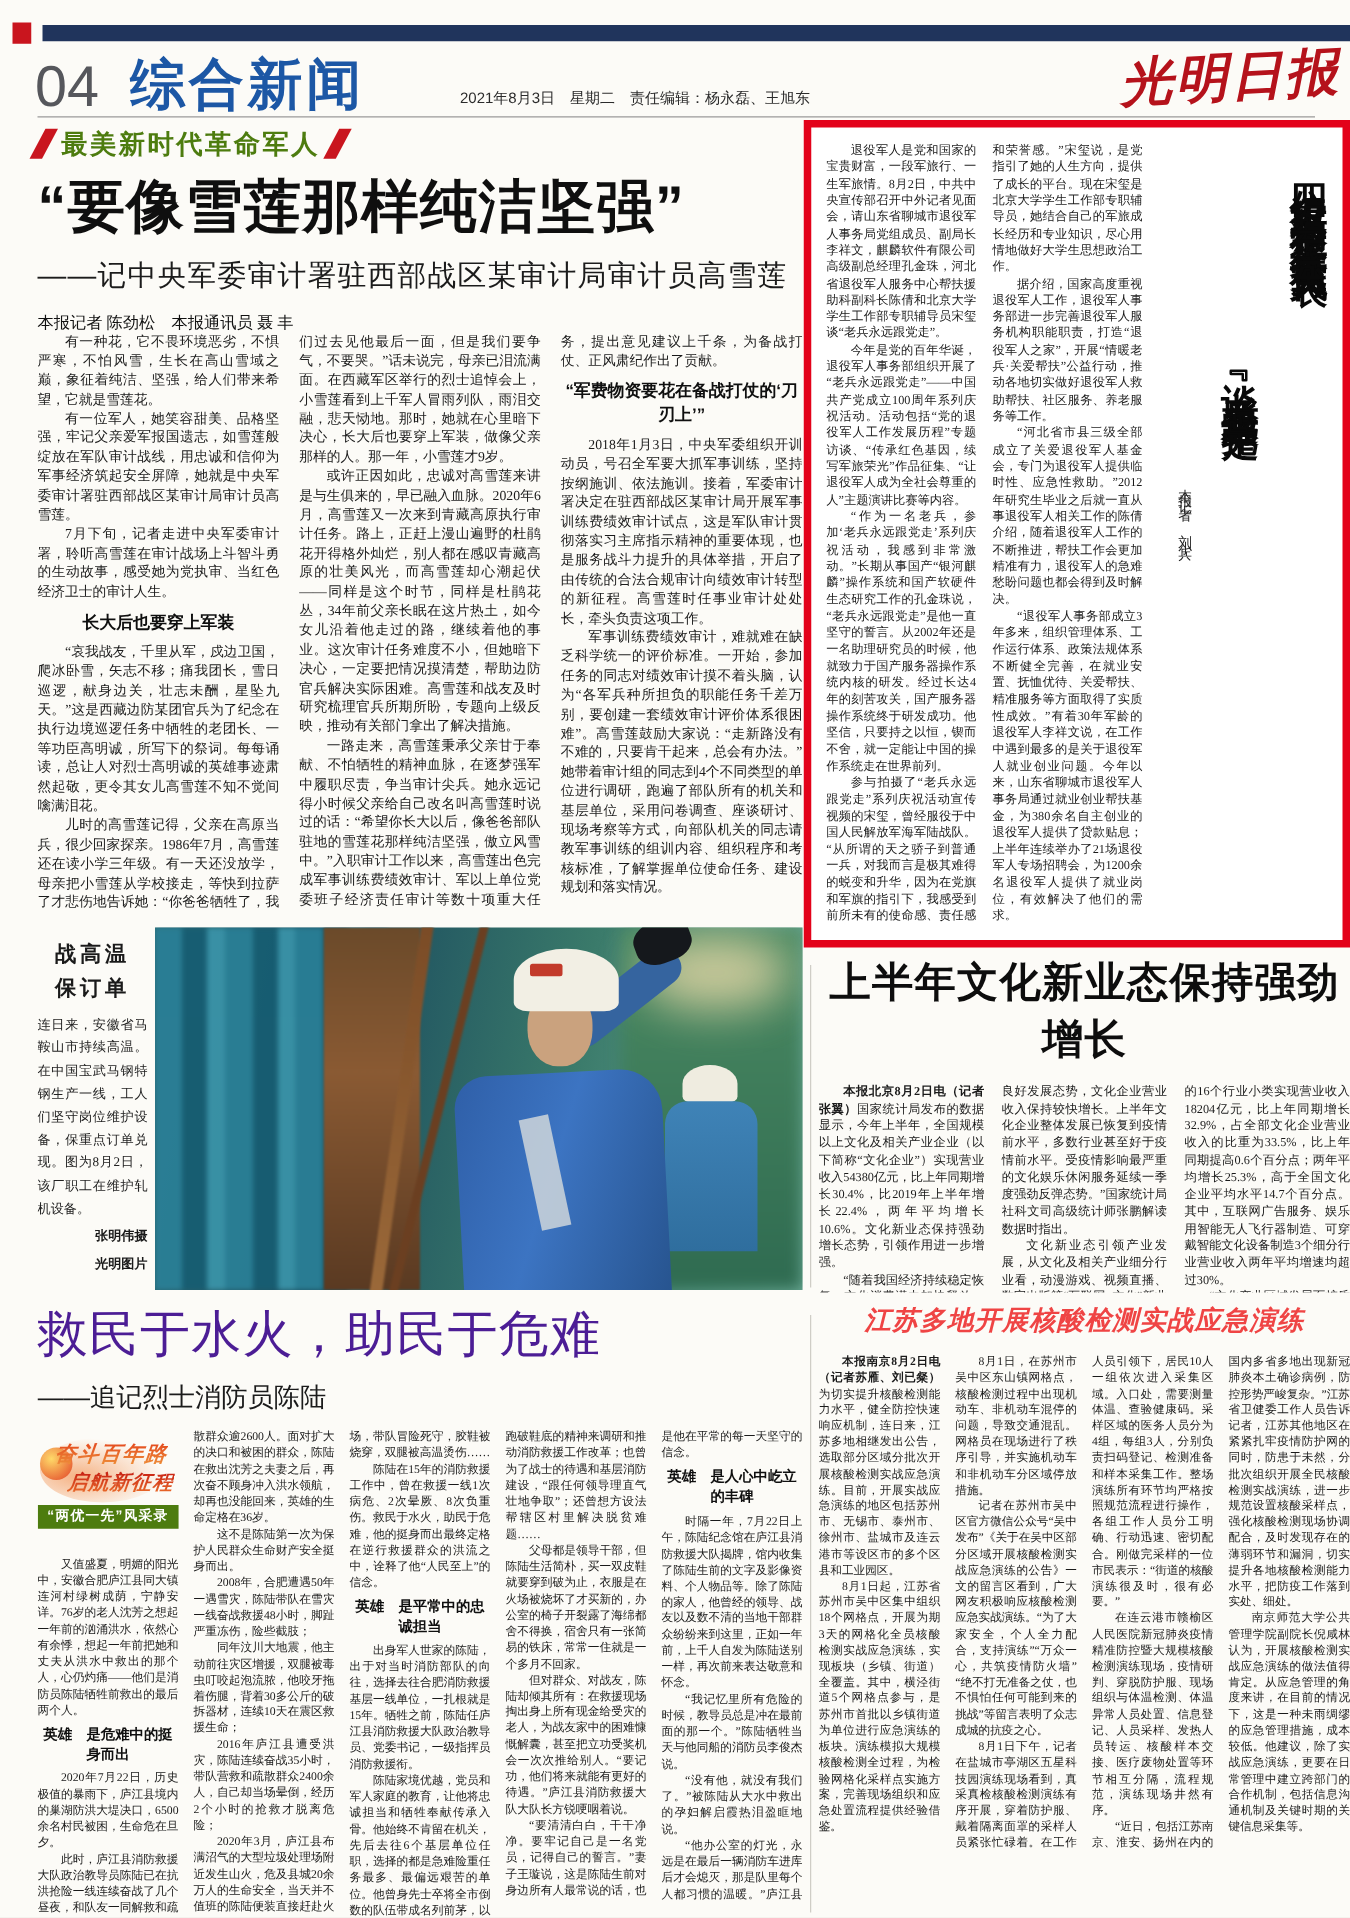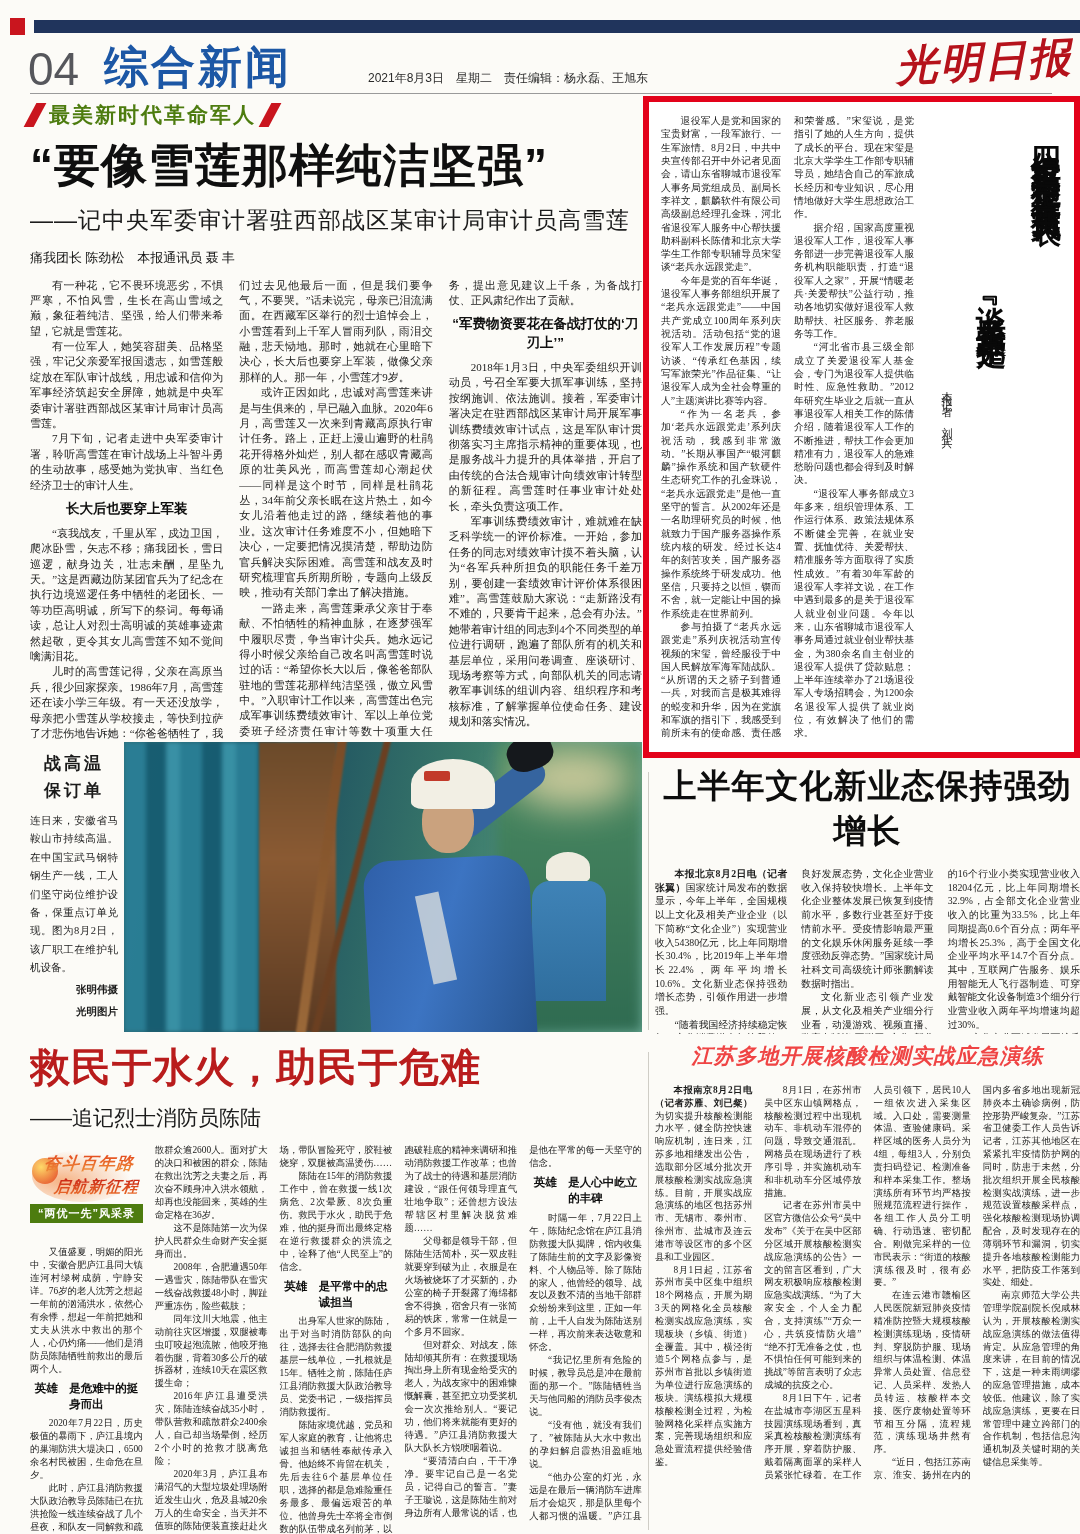--- a/index.html
+++ b/index.html
@@ -16,21 +16,21 @@
   .header-rule{position:absolute;left:30px;top:93px;width:1022px;height:1px;background:#9a9a9a;}
 
   
   .main-article{position:absolute;left:30px;top:102px;width:612px;}
   .kicker{display:flex;align-items:center;gap:9px;height:26px;}
   .kicker .slash{width:10px;height:24px;background:#c9151e;transform:skewX(-28deg);}
   .kicker .ktext{font-size:21px;font-weight:bold;color:#4d7c0f;letter-spacing:2px;}
   .main-headline{margin-top:12px;font-size:46px;line-height:1.12;font-weight:bold;color:#0f0f0f;letter-spacing:1px;font-family:"Liberation Sans","DejaVu Sans",sans-serif;}
   .main-deck{margin-top:13px;font-size:23px;color:#1c1c1c;letter-spacing:1px;font-family:"Liberation Sans",sans-serif;}
   .main-byline{margin-top:13px;font-size:13px;color:#111;}
-  .main-body{margin-top:11px;height:464px;overflow:hidden;column-count:3;column-gap:16px;font-size:11px;line-height:1.4;text-align:justify;}
+  .main-body{height:464px;overflow:hidden;column-count:3;column-gap:16px;font-size:11px;line-height:1.4;text-align:justify;}
   .p{margin:0;text-indent:2em;}
   .sub{font-family:"Liberation Sans",sans-serif;font-size:13.5px;font-weight:bold;text-align:center;margin:7px 0;break-inside:avoid;color:#0f0f0f;}
 
   
   .photo-caption{position:absolute;left:30px;top:748px;width:88px;height:284px;overflow:hidden;}
   .photo-caption .cap-title{font-family:"Liberation Sans",sans-serif;font-size:17px;font-weight:bold;text-align:center;letter-spacing:3px;margin:4px 0;}
   .photo-caption .cap-text{margin-top:10px;font-size:10.5px;line-height:1.75;text-align:justify;color:#222;}
   .photo-caption .cap-credit{font-size:10.5px;font-weight:bold;text-align:right;line-height:1.7;margin-top:4px;}
   .news-photo{position:absolute;left:124px;top:742px;width:518px;height:290px;overflow:hidden;background:linear-gradient(100deg,#2e6b74,#1d4f60 30%,#3a7a6a 62%,#6fae9b);}
   .ph{position:absolute;}
@@ -58,21 +58,21 @@
   .vh2{display:block;font-size:30px;font-weight:bold;letter-spacing:4px;padding-top:168px;margin-left:16px;color:#090909;}
   .vbyline{display:block;font-size:11px;letter-spacing:5px;padding-top:268px;color:#222;}
 
   
   .culture-article{position:absolute;left:655px;top:764px;width:425px;height:270px;overflow:hidden;}
   .culture-headline{font-size:33px;font-weight:bold;text-align:center;letter-spacing:1px;color:#0d0d0d;}
   .culture-body{margin-top:13px;column-count:3;column-gap:14px;font-size:9.8px;line-height:1.4;text-align:justify;height:212px;overflow:hidden;}
 
   
   .chenlu-article{position:absolute;left:30px;top:1040px;width:612px;height:494px;overflow:hidden;}
-  .chenlu-headline{font-size:40px;font-weight:bold;letter-spacing:1px;color:#b91c1c;}
+  .chenlu-headline{font-size:40px;font-weight:normal;letter-spacing:1px;color:#4c1d95;}
   .chenlu-deck{margin-top:9px;font-size:21px;color:#1b1b1b;font-family:"Liberation Sans",sans-serif;}
   .chenlu-body{margin-top:12px;column-count:5;column-gap:12px;font-size:9.4px;line-height:1.38;text-align:justify;height:400px;overflow:hidden;}
   .chenlu-body .sub{font-size:11.5px;margin:5px 0;}
   .badge{break-inside:avoid;width:100%;height:96px;margin-bottom:6px;position:relative;overflow:hidden;}
   .badge .swoosh{position:absolute;left:2px;top:6px;width:100px;height:52px;border-radius:50%;background:radial-gradient(ellipse at 30% 60%,rgba(240,120,40,.55),rgba(240,120,40,0) 70%);}
   .badge .b1{position:absolute;left:14px;top:8px;font-family:"Liberation Sans",sans-serif;font-style:italic;font-weight:bold;font-size:17px;letter-spacing:1px;background:linear-gradient(#e2401a,#f09a3e);-webkit-background-clip:text;background-clip:text;color:transparent;transform:skewX(-6deg);white-space:nowrap;}
   .badge .b2{position:absolute;left:24px;top:32px;font-family:"Liberation Sans",sans-serif;font-style:italic;font-weight:bold;font-size:16px;letter-spacing:1px;background:linear-gradient(#c41a12,#f07a2e);-webkit-background-clip:text;background-clip:text;color:transparent;transform:skewX(-6deg);white-space:nowrap;}
   .badge .emblem{position:absolute;left:2px;top:14px;width:26px;height:26px;border-radius:50%;background:radial-gradient(circle at 35% 35%,#ffd95e,#e0341b);opacity:.9;}
   .badge .banner{position:absolute;left:0;top:60px;width:100%;height:19px;background:#4d7c0f;color:#fff;font-family:"Liberation Sans",sans-serif;font-size:11px;font-weight:bold;text-align:center;line-height:19px;letter-spacing:1px;}
 
@@ -97,21 +97,21 @@
   <div class="header-rule"></div>
 
   <div class="main-article">
     <div class="kicker">
       <span class="slash"></span>
       <span class="ktext">最美新时代革命军人</span>
       <span class="slash"></span>
     </div>
     <div class="main-headline">“要像雪莲那样纯洁坚强”</div>
     <div class="main-deck">——记中央军委审计署驻西部战区某审计局审计员高雪莲</div>
-    <div class="main-byline">痛我团长 陈劲松　本报通讯员 聂 丰</div>
+    <div class="main-byline">本报记者 陈劲松　本报通讯员 聂 丰</div>
     <div class="main-body">
         <p class="p">有一种花，它不畏环境恶劣，不惧严寒，不怕风雪，生长在高山雪域之巅，象征着纯洁、坚强，给人们带来希望，它就是雪莲花。</p>
         <p class="p">有一位军人，她笑容甜美、品格坚强，牢记父亲爱军报国遗志，如雪莲般绽放在军队审计战线，用忠诚和信仰为军事经济筑起安全屏障，她就是中央军委审计署驻西部战区某审计局审计员高雪莲。</p>
         <p class="p">7月下旬，记者走进中央军委审计署，聆听高雪莲在审计战场上斗智斗勇的生动故事，感受她为党执审、当红色经济卫士的审计人生。</p>
         <h4 class="sub">长大后也要穿上军装</h4>
         <p class="p">“哀我战友，千里从军，戍边卫国，爬冰卧雪，矢志不移；痛我团长，雪日巡逻，献身边关，壮志未酬，星坠九天。”这是西藏边防某团官兵为了纪念在执行边境巡逻任务中牺牲的老团长、一等功臣高明诚，所写下的祭词。每每诵读，总让人对烈士高明诚的英雄事迹肃然起敬，更令其女儿高雪莲不知不觉间噙满泪花。</p>
         <p class="p">儿时的高雪莲记得，父亲在高原当兵，很少回家探亲。1986年7月，高雪莲还在读小学三年级。有一天还没放学，母亲把小雪莲从学校接走，等快到拉萨了才悲伤地告诉她：“你爸爸牺牲了，我们过去见他最后一面，但是我们要争气，不要哭。”话未说完，母亲已泪流满面。在西藏军区举行的烈士追悼会上，小雪莲看到上千军人冒雨列队，雨泪交融，悲天恸地。那时，她就在心里暗下决心，长大后也要穿上军装，做像父亲那样的人。那一年，小雪莲才9岁。</p>
         <p class="p">或许正因如此，忠诚对高雪莲来讲是与生俱来的，早已融入血脉。2020年6月，高雪莲又一次来到青藏高原执行审计任务。路上，正赶上漫山遍野的杜鹃花开得格外灿烂，别人都在感叹青藏高原的壮美风光，而高雪莲却心潮起伏——同样是这个时节，同样是杜鹃花丛，34年前父亲长眠在这片热土，如今女儿沿着他走过的路，继续着他的事业。这次审计任务难度不小，但她暗下决心，一定要把情况摸清楚，帮助边防官兵解决实际困难。高雪莲和战友及时研究梳理官兵所期所盼，专题向上级反映，推动有关部门拿出了解决措施。</p>
         <p class="p">一路走来，高雪莲秉承父亲甘于奉献、不怕牺牲的精神血脉，在逐梦强军中履职尽责，争当审计尖兵。她永远记得小时候父亲给自己改名叫高雪莲时说过的话：“希望你长大以后，像爸爸部队驻地的雪莲花那样纯洁坚强，傲立风雪中。”入职审计工作以来，高雪莲出色完成军事训练费绩效审计、军以上单位党委班子经济责任审计等数十项重大任务，提出意见建议上千条，为备战打仗、正风肃纪作出了贡献。</p>
         <h4 class="sub">“军费物资要花在备战打仗的‘刀刃上’”</h4>

